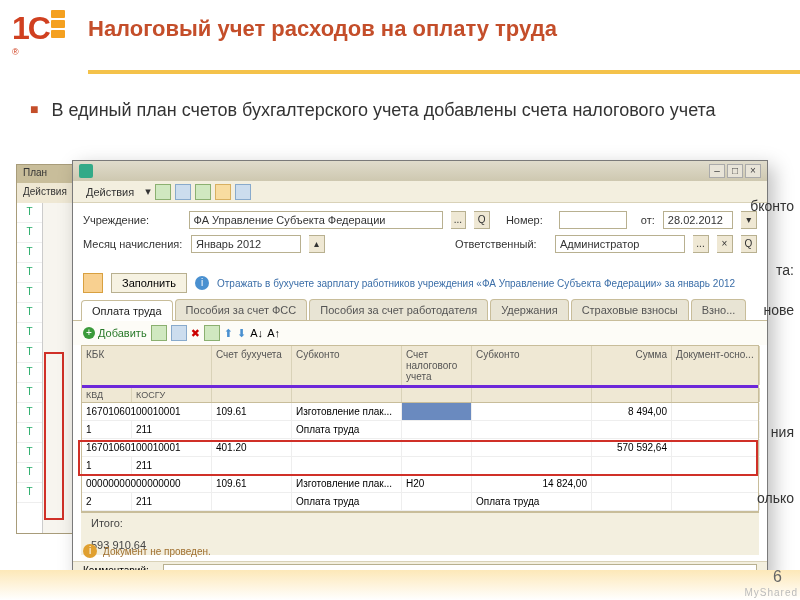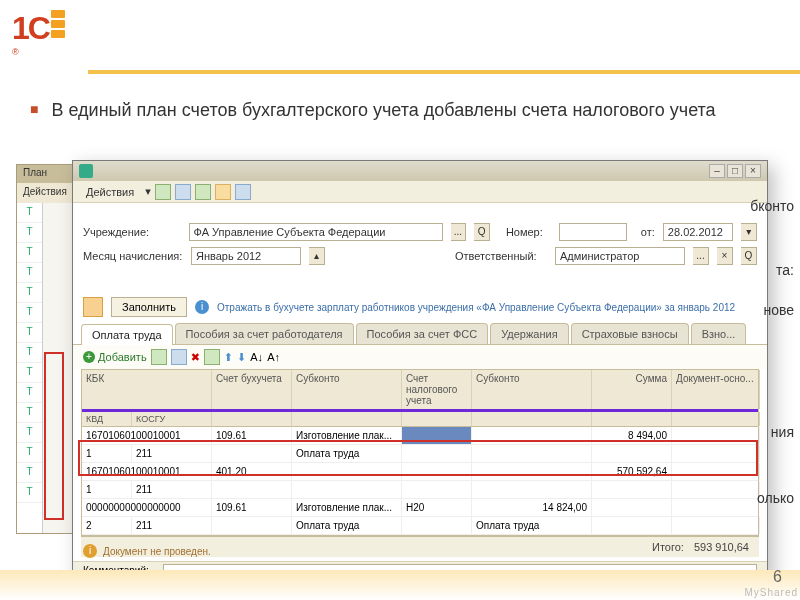--- a/index.html
+++ b/index.html
@@ -34,21 +34,21 @@
 .titlebar .icon { width: 14px; height: 14px; background: #3a8; border-radius: 2px; margin-right: 6px; }
 .titlebar .gap { flex: 1; }
 .winbtn { width: 16px; height: 14px; margin-left: 2px; background: #e8e4d8; border: 1px solid #aaa; font-size: 10px; text-align: center; line-height: 12px; color: #444; }
 
 .toolbar { height: 22px; background: #f3efdf; border-bottom: 1px solid #d9d2b8; display: flex; align-items: center; padding: 0 6px; font-size: 11px; color: #333; gap: 4px; }
 .tbtn { padding: 1px 6px; border: 1px solid transparent; }
 .ticon { width: 16px; height: 16px; background: #d0e8c0; border: 1px solid #8bb070; }
 .ticon.b { background: #cde; border-color: #8ac; }
 .ticon.o { background: #f8dca0; border-color: #d8b060; }
 
-.form-area { padding: 20px 10px; font-size: 11px; color: #333; }
+.form-area { padding: 8px 10px; font-size: 11px; color: #333; }
 .form-row { display: flex; align-items: center; margin-bottom: 6px; gap: 8px; }
 .lbl { width: 100px; }
 .inp { border: 1px solid #b8b090; background: #fff; height: 18px; padding: 1px 4px; font-size: 11px; display: flex; align-items: center; }
 .inp.w280 { width: 260px; }
 .inp.w110 { width: 110px; }
 .dots { width: 16px; height: 18px; border: 1px solid #b8b090; border-left: none; background: #efe8d4; text-align: center; font-size: 10px; line-height: 16px; }
 
 .fill-row { display: flex; align-items: center; gap: 8px; padding: 6px 10px; font-size: 11px; }
 .fill-btn { padding: 3px 10px; border: 1px solid #b8b090; background: #f6f2e2; display: flex; align-items: center; gap: 6px; }
 .fill-ico { width: 20px; height: 20px; background: #f8d090; border: 1px solid #d8a040; }
@@ -73,39 +73,40 @@
 .grid-body .r { display: grid; grid-template-columns: 130px 80px 110px 70px 120px 80px 88px; border-bottom: 1px solid #eee; }
 .grid-body .r div { padding: 3px 4px; border-right: 1px solid #eee; white-space: nowrap; overflow: hidden; text-overflow: ellipsis; }
 .grid-body .r.sub { grid-template-columns: 50px 80px 80px 110px 70px 120px 80px 88px; }
 .sum { text-align: right; }
 .sel-cell { background: #6a8abf; }
 
 .hl { position: absolute; border: 2px solid #d03028; pointer-events: none; }
 .hl1 { left: 78px; top: 440px; width: 680px; height: 36px; }
 .hl-plan { position: absolute; left: 44px; top: 352px; width: 20px; height: 168px; border: 2px solid #d03028; pointer-events: none; }
 
-.total-row { display: flex; justify-content: flex-end; padding: 4px 10px; font-size: 11px; color: #444; gap: 10px; border-top: 1px solid #c8bd9a; margin: 0 8px; background: #f3efdf; }
+.total-row { display: flex; justify-content: flex-end; padding: 4px 10px; font-size: 11px; color: #444; gap: 10px; border-top: 1px solid #c8bd9a; margin: 0 8px; background: #f3efdf; flex-direction: column; }
 
 .status { position: absolute; left: 0; right: 0; bottom: 18px; padding: 3px 10px; font-size: 10px; color: #a07030; display: flex; align-items: center; gap: 6px; }
 .comment-row { position: absolute; left: 0; right: 0; bottom: 0; height: 18px; display: flex; align-items: center; padding: 0 10px; font-size: 10px; background: #f3efdf; border-top: 1px solid #d9d2b8; }
 .comment-row .inp { flex: 1; height: 14px; }
 
 .right-frag { position: absolute; right: 6px; font-size: 14px; color: #333; }
 .frag1 { top: 198px; } .frag2 { top: 262px; } .frag3 { top: 302px; } .frag4 { top: 424px; } .frag5 { top: 490px; }
 
 .watermark { position: absolute; right: 2px; bottom: 2px; font-size: 10px; color: #bbb; letter-spacing: 1px; }
 </style>
 </head>
 <body>
 
 <div class="logo">
   <span class="logo-text">1C</span><span class="logo-eq"><span></span><span></span><span></span></span><span class="logo-r">®</span>
 </div>
 
 <div class="slide-header">
+  <div class="slide-title">Налоговый учет расходов на оплату труда</div>
   <div class="header-line"></div>
 </div>
 
 <div class="body-text">
   <span class="bullet">■</span>
   <span>В единый план счетов бухгалтерского учета добавлены счета налогового учета</span>
 </div>
 
 <div class="win-plan">
   <div class="win-plan-title">План</div>
@@ -179,22 +180,22 @@
     <span class="fill-ico"></span>
     <span class="fill-btn">
         <span>Заполнить</span>
       </span>
     <span class="info-ico">i</span>
     <span class="info-text">Отражать в бухучете зарплату работников учреждения «ФА Управление Субъекта Федерации» за январь 2012</span>
   </div>
 
   <div class="tabs">
     <div class="tab active">Оплата труда</div>
+    <div class="tab">Пособия за счет ФСС</div>
     <div class="tab">Пособия за счет работодателя</div>
-    <div class="tab">Пособия за счет ФСС</div>
     <div class="tab">Удержания</div>
     <div class="tab">Страховые взносы</div>
     <div class="tab">Взно...</div>
   </div>
 
   <div class="grid-tb">
     <span class="add-btn">
         <span class="add-plus">+</span>
         <span>Добавить</span>
       </span>

